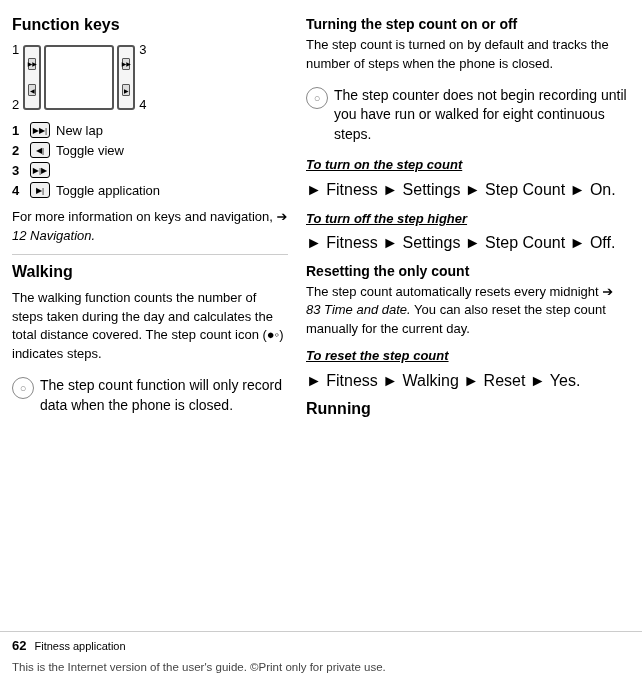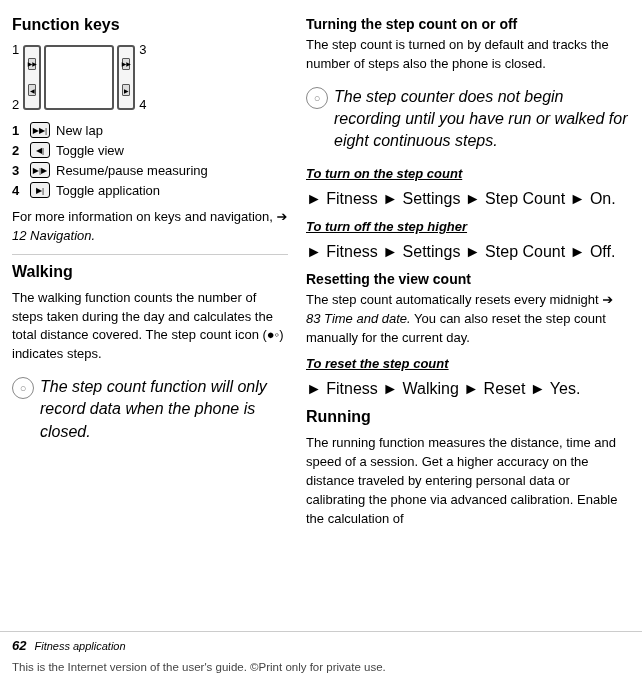--- a/index.html
+++ b/index.html
@@ -147,22 +147,21 @@
       display: flex;
       align-items: center;
       justify-content: center;
       font-size: 11px;
       color: #888;
       flex-shrink: 0;
       margin-right: 6px;
       margin-top: 1px;
     }
     .note-text {
-      font-style: italic;
-      font-size: 16px;
+      font-size: 14px;
       line-height: 1.4;
       color: #000;
     }
     .nav-link {
       font-style: italic;
     }
     .step-title {
       font-weight: bold;
       font-style: italic;
       font-size: 13px;
@@ -175,21 +174,20 @@
       line-height: 1.45;
     }
     .footer {
       border-top: 1px solid #ccc;
       padding: 6px 12px 4px 12px;
     }
     .footer-line1 {
       display: flex;
       align-items: center;
       gap: 8px;
-      font-style: italic;
     }
     .footer-pagenum {
       font-weight: bold;
       font-size: 13px;
     }
     .footer-title {
       font-size: 11px;
     }
     .footer-line2 {
       font-size: 11.5px;
@@ -240,21 +238,20 @@
           <span>New lap</span>
         </li>
         <li>
           <span class="key-num">2</span>
           <span class="key-icon">◀|</span>
           <span>Toggle view</span>
         </li>
         <li>
           <span class="key-num">3</span>
           <span class="key-icon">▶|▶</span>
-          <span>Resume/pause measuring</span>
         </li>
         <li>
           <span class="key-num">4</span>
           <span class="key-icon">▶|</span>
           <span>Toggle application</span>
         </li>
       </ul>
 
       <p>
         <span>For more information on keys and navigation,</span>
@@ -269,52 +266,51 @@
 
       <div class="note-box">
         <div class="note-icon">○</div>
         <span class="note-text">The step count function will only record data when the phone is closed.</span>
       </div>
     </div>
 
     <div class="right-col">
 
       <h3>Turning the step count on or off</h3>
-      <p>The step count is turned on by default and tracks the number of steps also the phone is closed.</p>
+      <p>The step count is turned on by default and tracks the number of steps when the phone is closed.</p>
 
       <div class="note-box">
         <div class="note-icon">○</div>
         <span class="note-text">The step counter does not begin recording until you have run or walked for eight continuous steps.</span>
       </div>
 
       <p class="step-title">To turn on the step count</p>
       <p class="fitness-path">
         ► <span>Fitness ► Settings ► Step Count ► On.</span>
       </p>
 
       <p class="step-title">To turn off the step higher</p>
       <p class="fitness-path">
         ► <span>Fitness ► Settings ► Step Count ► Off.</span>
       </p>
 
-      <h3>Resetting the view count</h3>
+      <h3>Resetting the only count</h3>
       <p>
         <span>The step count automatically resets every midnight</span>
         <span> ➔ </span>
         <span class="nav-link">83 Time and date.</span>
         <span>You can also reset the step count manually for the current day.</span>
       </p>
 
       <p class="step-title">To reset the step count</p>
       <p class="fitness-path">
         ► <span>Fitness ► Walking ► Reset ► Yes.</span>
       </p>
 
       <h2>Running</h2>
-      <p>The running function measures the distance, time and speed of a session. Get a higher accuracy on the distance traveled by entering personal data or calibrating the phone via advanced calibration. Enable the calculation of</p>
 
     </div>
   </div>
 
   <div class="footer">
     <div class="footer-line1">
       <span class="footer-pagenum">62</span>
       <span class="footer-title">Fitness application</span>
     </div>
     <div class="footer-line2">This is the Internet version of the user's guide. ©Print only for private use.</div>

